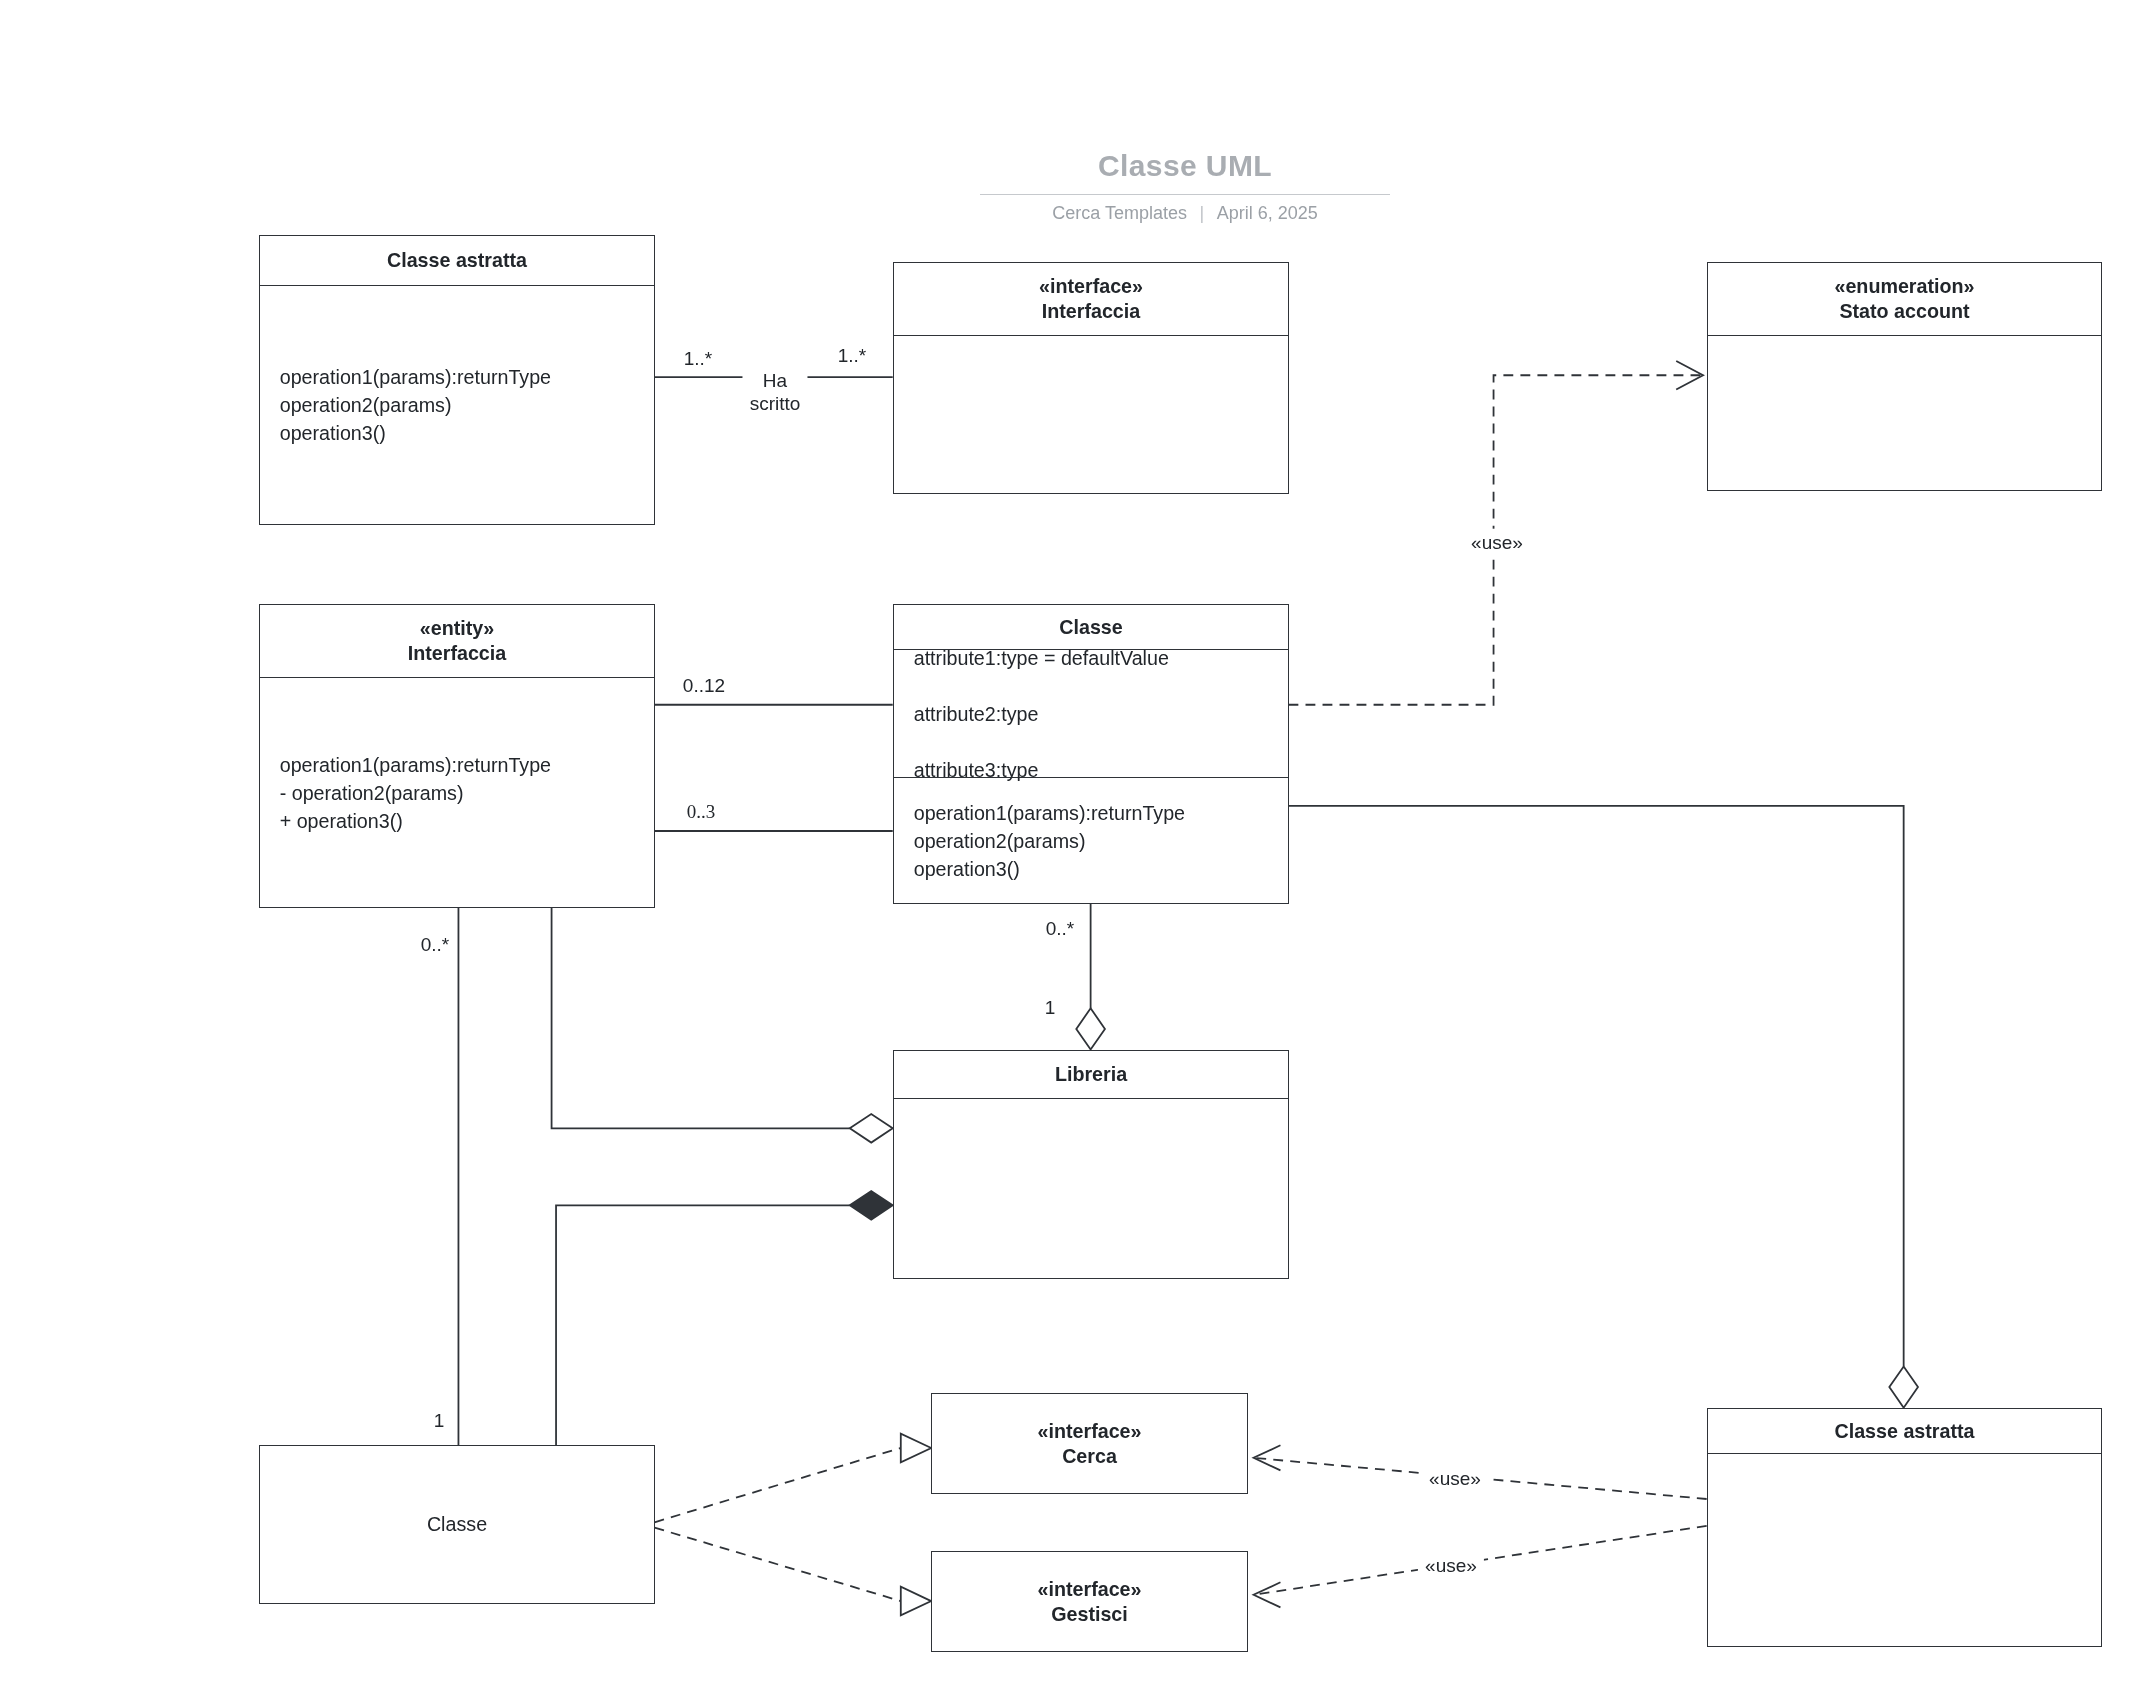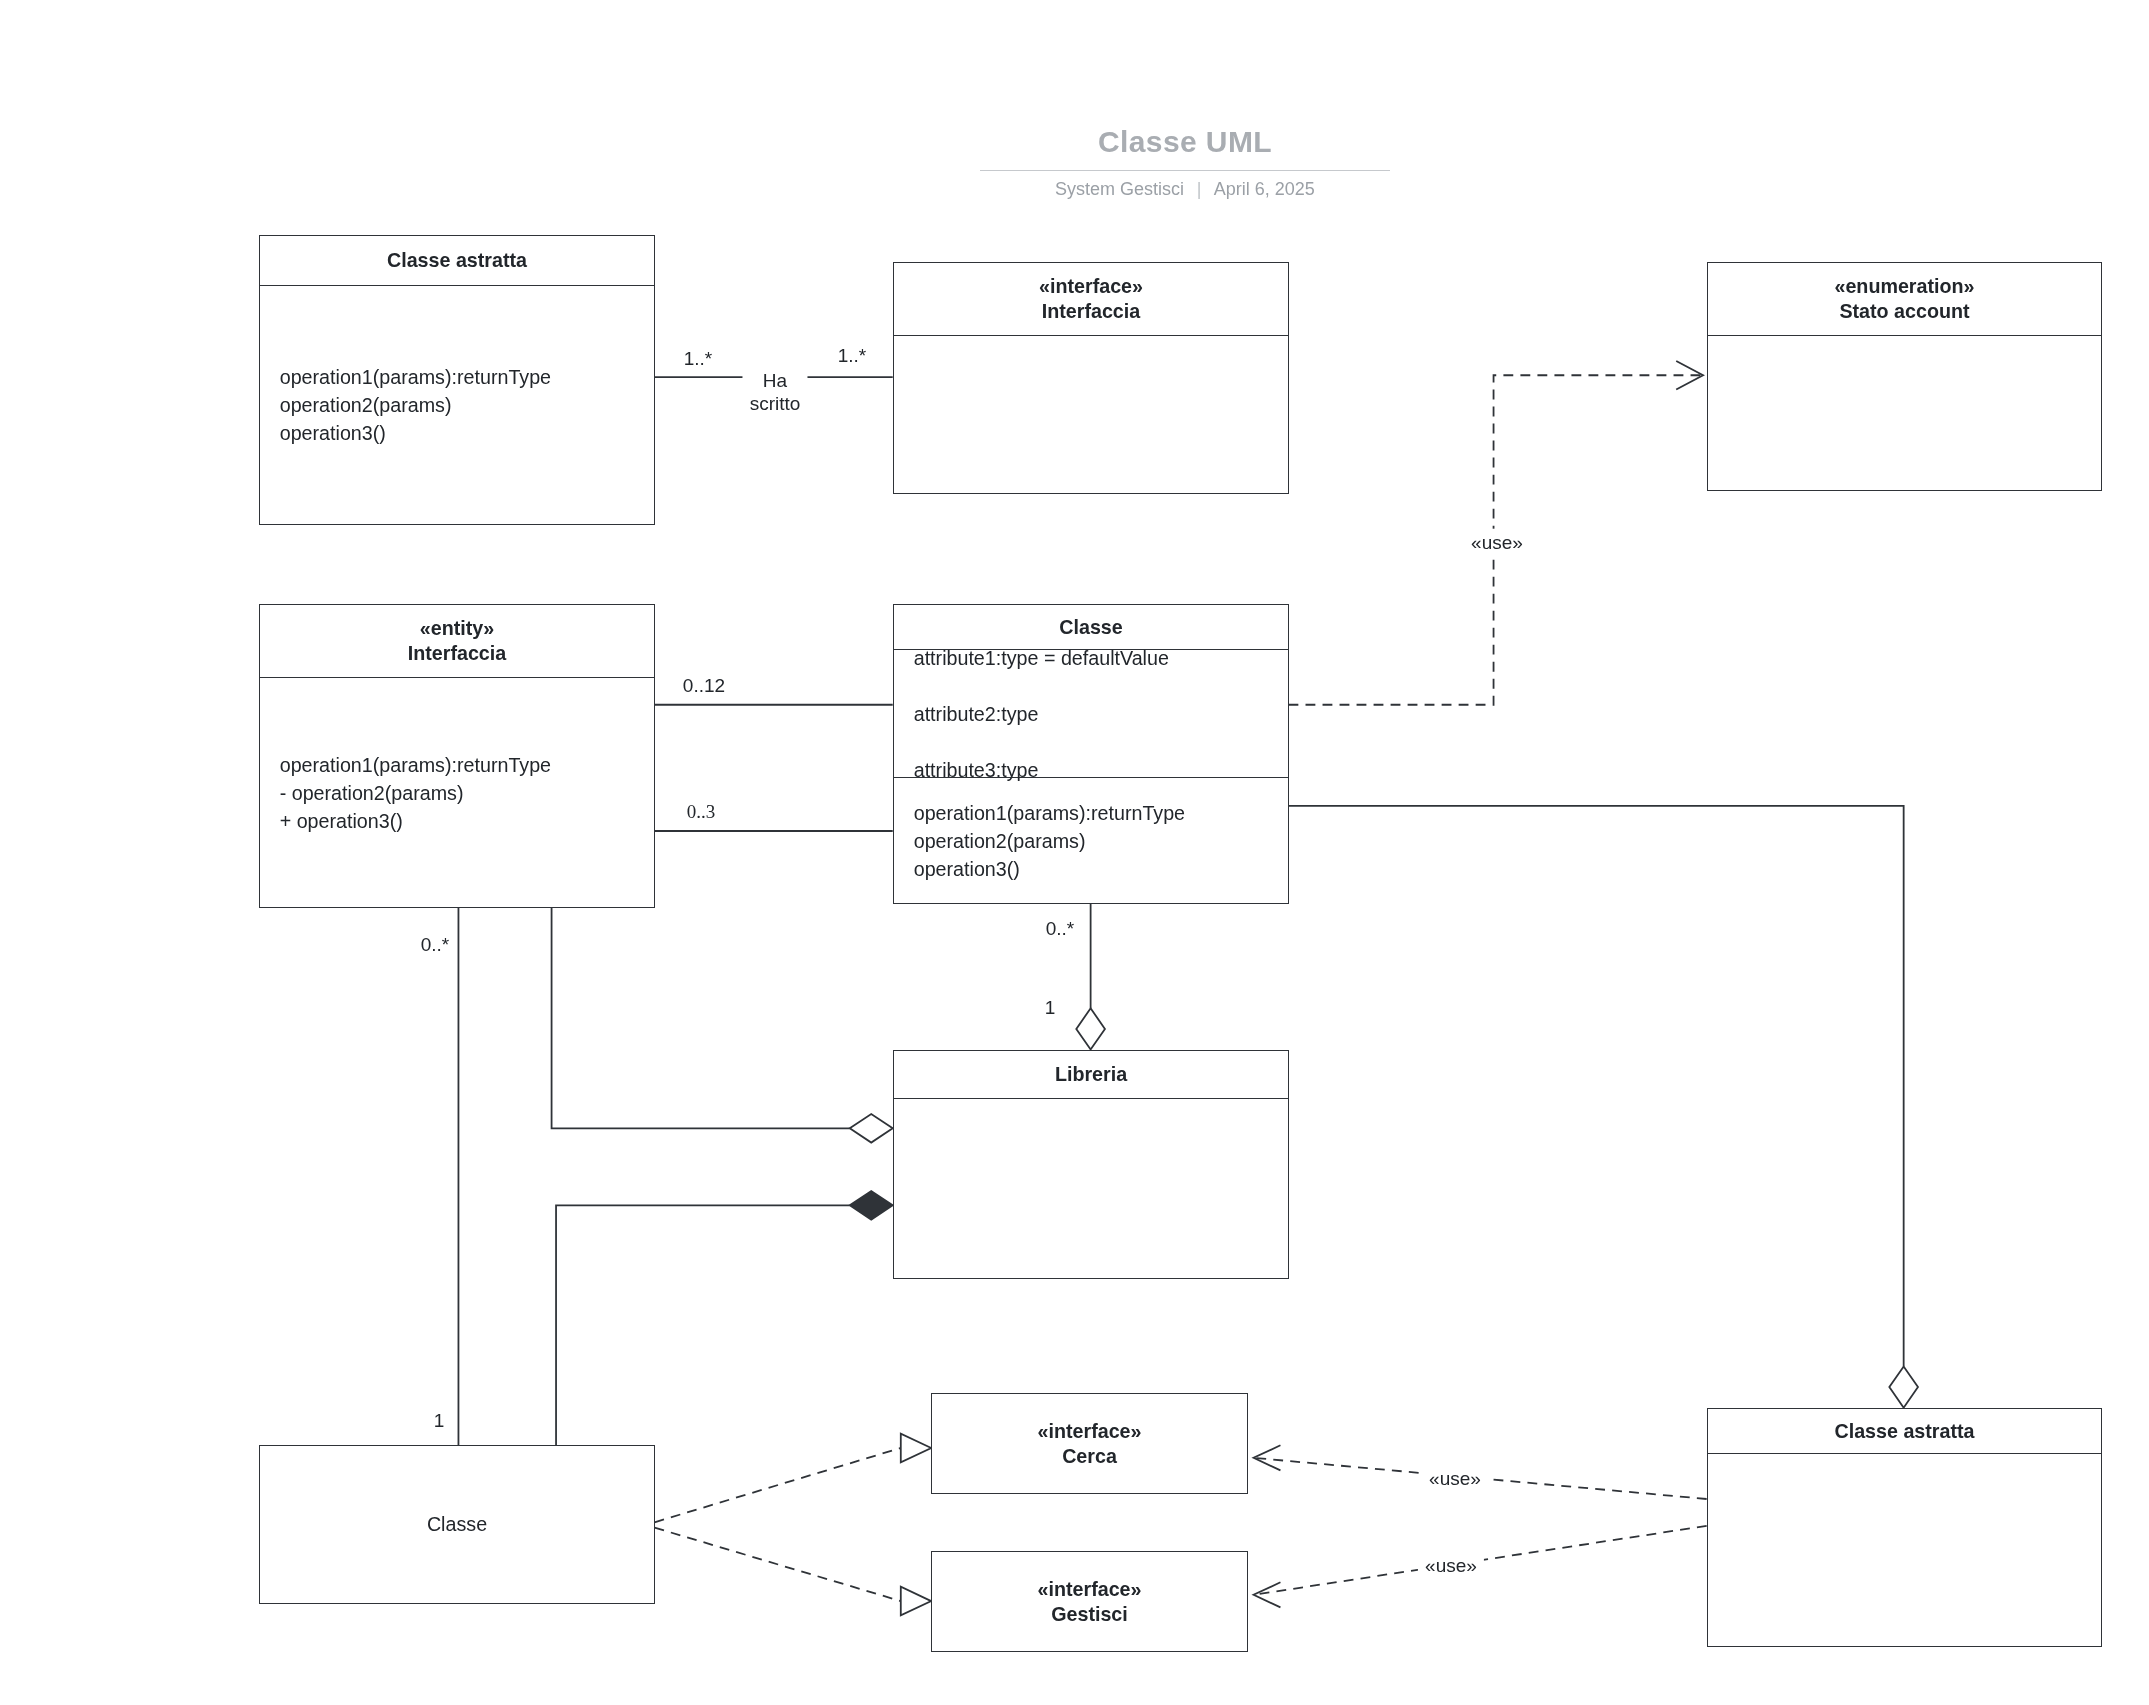--- a/index.html
+++ b/index.html
@@ -6,21 +6,21 @@
   html,body { background:#ffffff; }
   body {
     width:2149px; height:1705px; position:relative;
     font-family:"Liberation Sans", sans-serif;
     color:#22262b;
   }
   .canvas { position:absolute; inset:0; width:2149px; height:1705px; }
 
   
   .header { position:absolute; left:980px; top:125px; width:410px; text-align:center; z-index:2; }
-  .header-title { font-size:30px; font-weight:bold; color:#a9adb2; letter-spacing:0.4px; margin-bottom:10.7px; }
+  .header-title { font-size:30px; font-weight:bold; color:#a9adb2; letter-spacing:0.4px; margin-bottom:10.7px;margin-top:24px; }
   .header-rule { border-top:1.8px solid #c6c9cd; height:0; }
   .header-meta { margin-top:8px; font-size:18px; color:#9ba0a6; display:flex; justify-content:center; align-items:center; gap:12.5px; }
   .header-meta .divider { color:#c0c4c8; }
 
   
   svg.wires { position:absolute; left:0; top:0; z-index:1; }
 
   
   .uml-box {
     position:absolute; background:#ffffff; border:1.8px solid #2f3338;
@@ -114,21 +114,21 @@
         <line x1="1906" y1="1704" x2="1400" y2="1781" stroke-dasharray="11 8"></line>
         <polyline points="1430,1767 1400,1781 1430,1795"></polyline>
       </g>
     </g>
   </svg>
 
   <div class="header">
     <div class="header-title">Classe UML</div>
     <div class="header-rule"></div>
     <div class="header-meta">
-      <span>System Gestisci</span>
+      <span>Cerca Templates</span>
       <span class="divider">|</span>
       <span>April 6, 2025</span>
     </div>
   </div>
 
   <div class="uml-box" style="left:259px; top:235px; width:396px; height:290px;">
     <div class="comp-title" style="height:50px;">
       <div class="box-name">Classe astratta</div>
     </div>
     <div class="comp-list">

